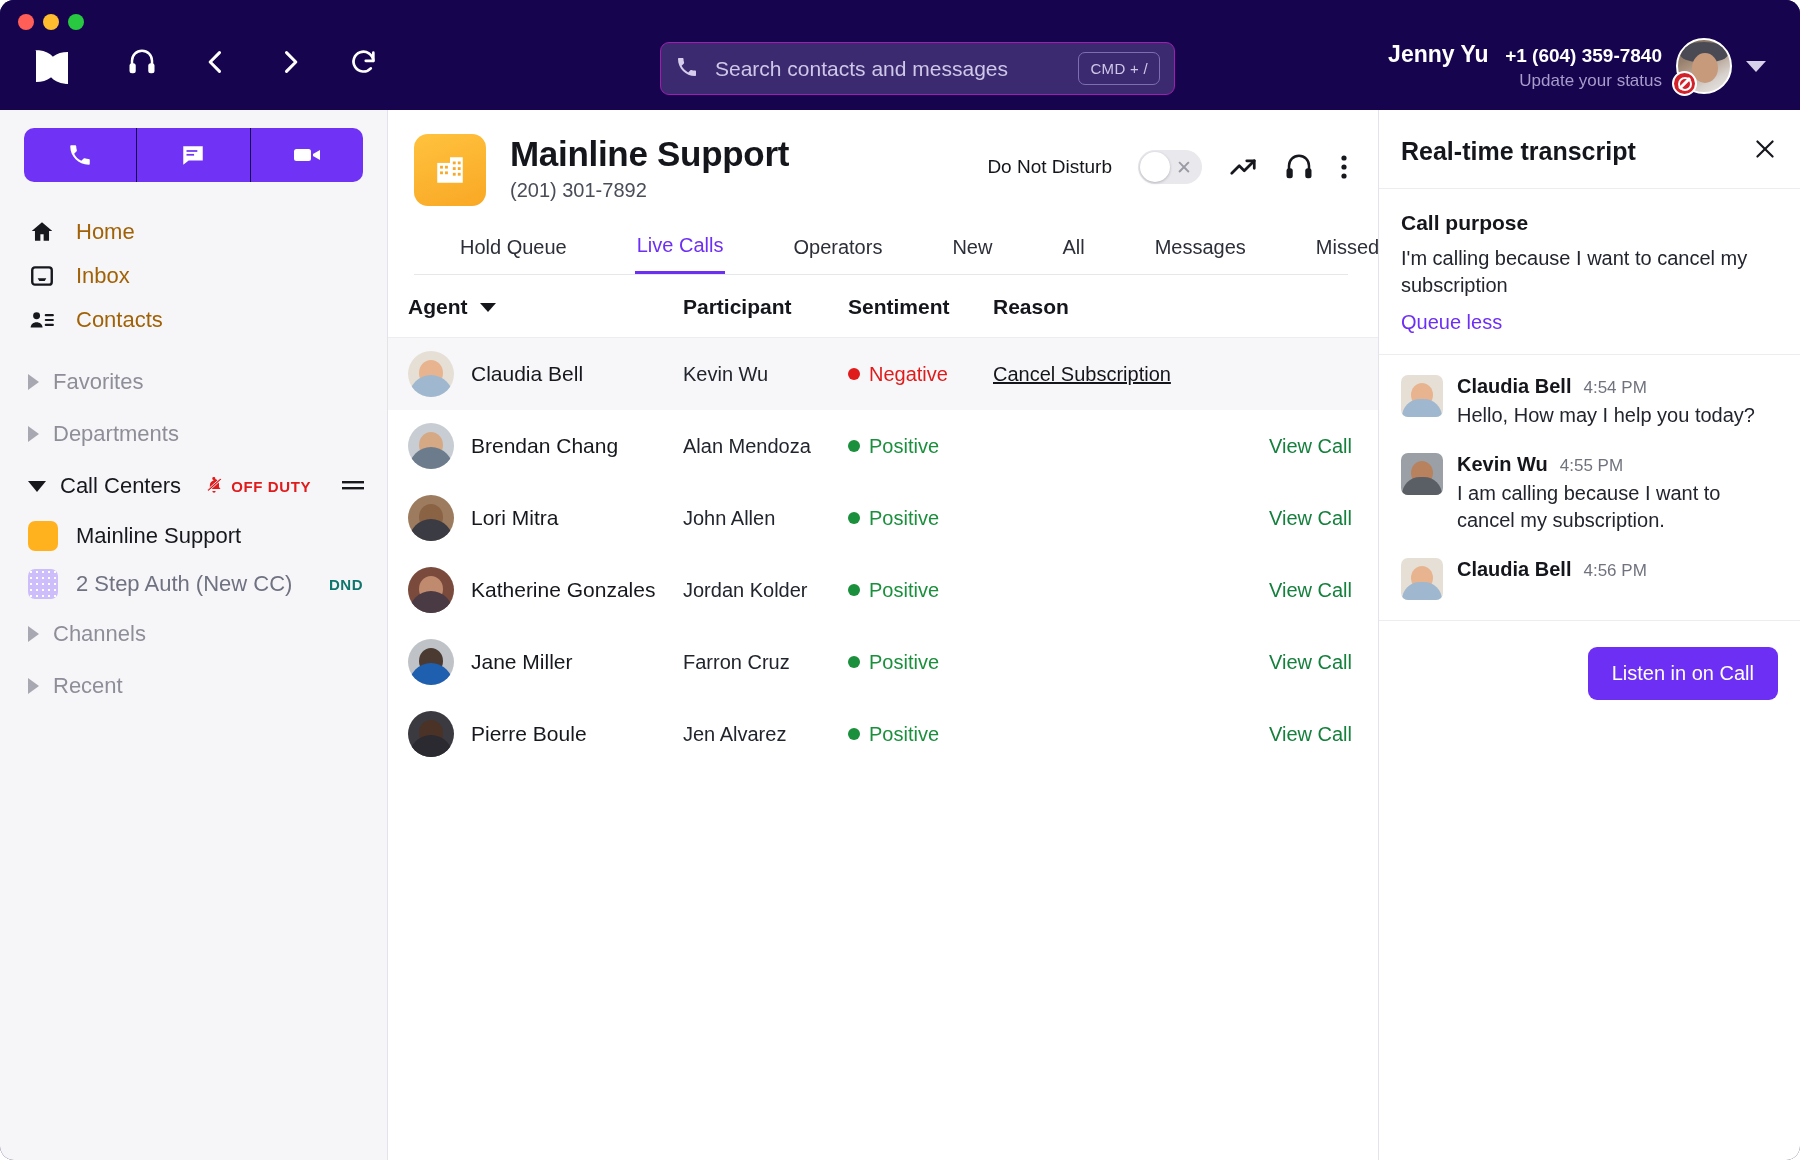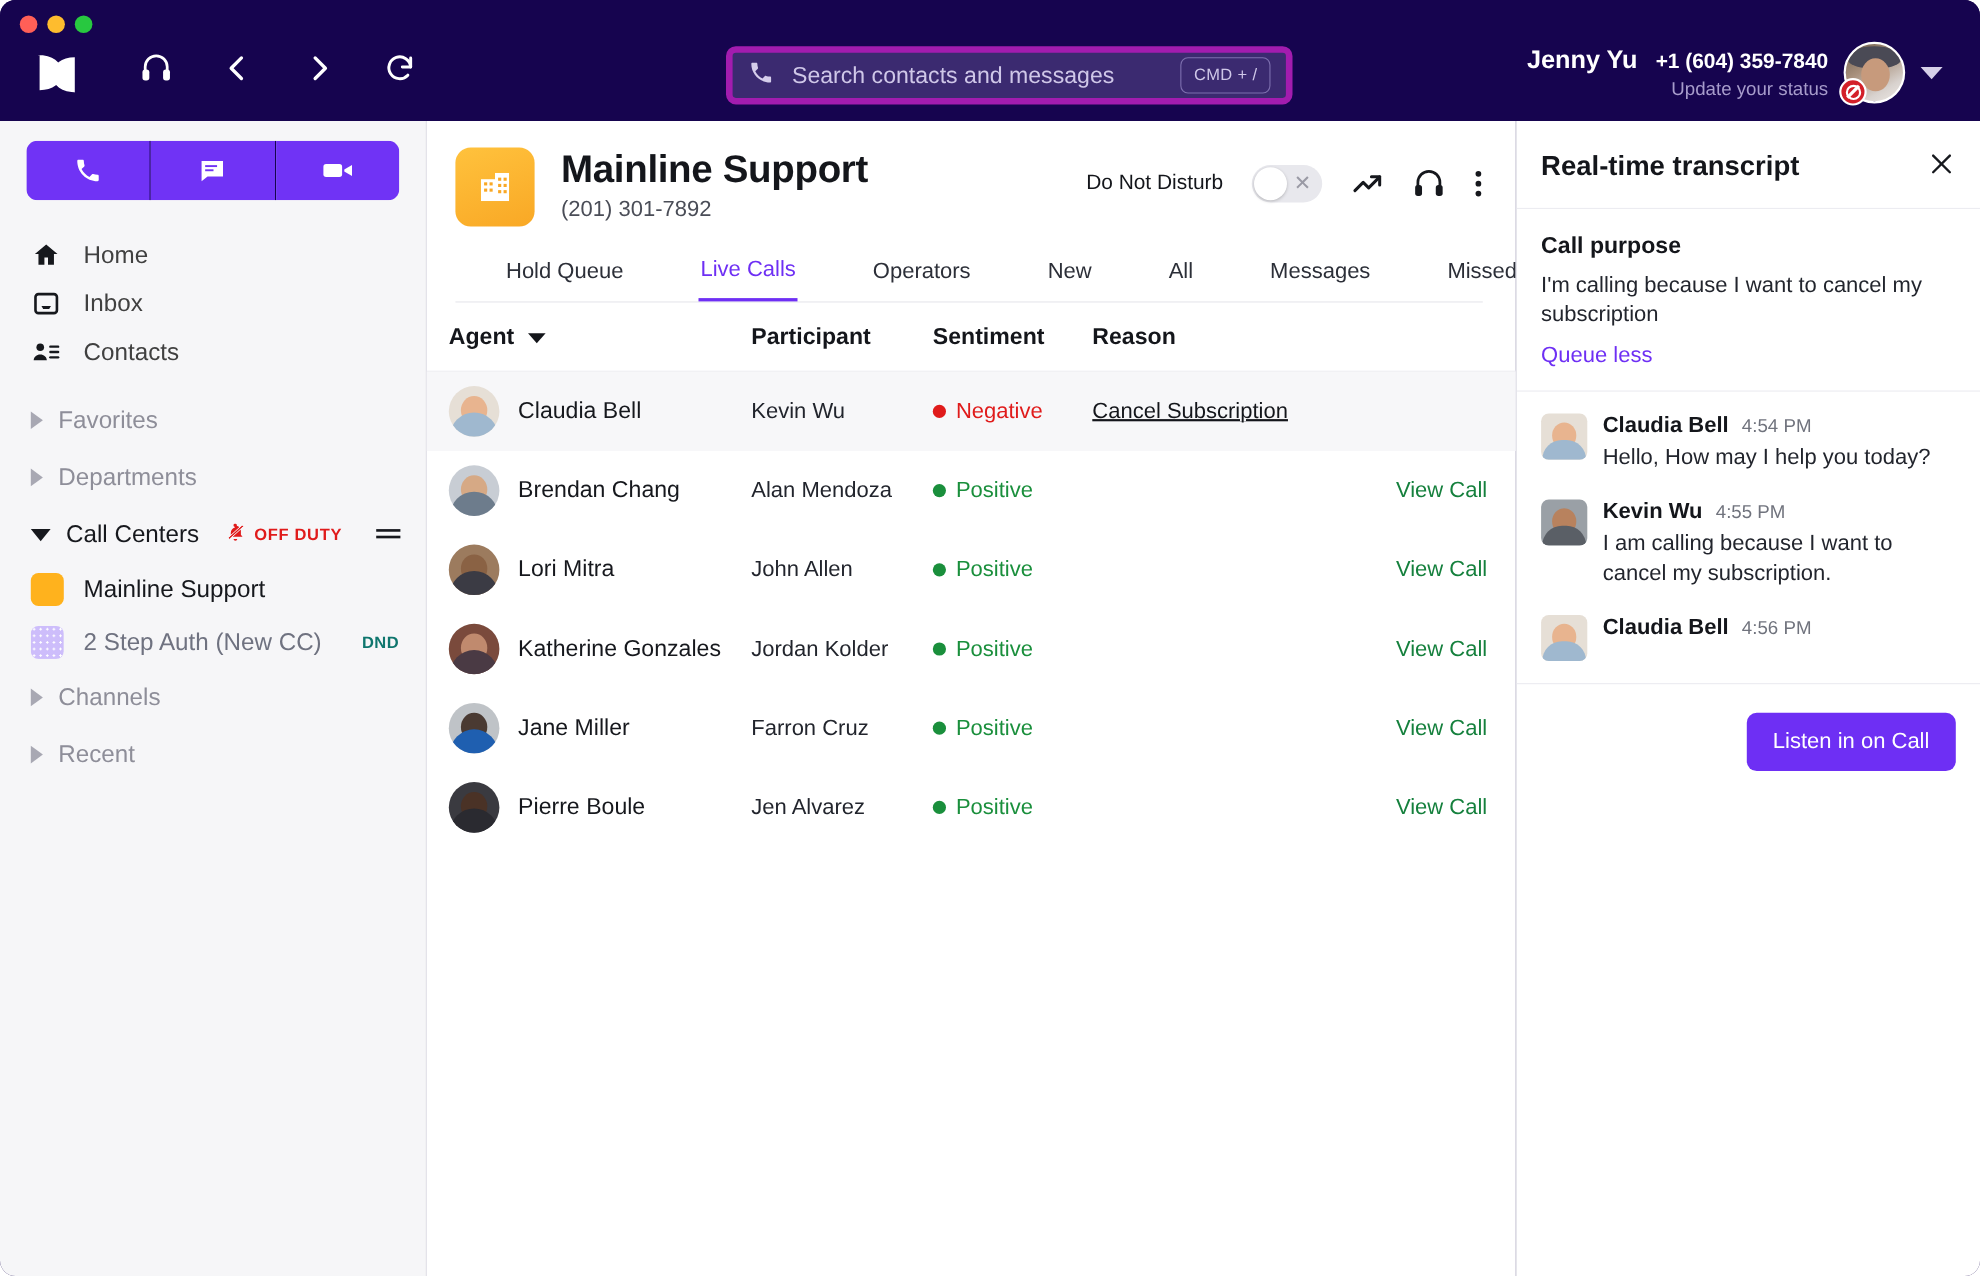--- a/index.html
+++ b/index.html
@@ -42,21 +42,21 @@
   .nav-icons {
     position: absolute; left: 125px; top: 45px;
     display: flex; align-items: center; gap: 40px;
   }
   .nav-icons .ic { width: 34px; height: 34px; display: flex; align-items: center; justify-content: center; cursor: pointer;}
 
   .searchbar {
     position: absolute; left: 660px; top: 42px;
     width: 515px; height: 53px;
     background: #3b2a70;
-    border: 6px solid #a21caf;
+    border: 1px solid #a21caf;
     border-radius: 9px;
     display: flex; align-items: center;
     padding: 0 14px;
     gap: 16px;
   }
   .searchbar .sp { color: #cfc7e8; font-size: 21px; }
   .kbd {
     margin-left: auto;
     border: 1px solid #7d6fae;
     border-radius: 7px;
@@ -129,21 +129,21 @@
     flex: 1; height: 54px; background: #7033f5;
     display: flex; align-items: center; justify-content: center;
     cursor: pointer; border-right: 1px solid #16044f;
   }
   .commbtn:last-child { border-right: none; }
 
   .navlist { padding: 8px 0 0 0; }
   .navitem {
     display: flex; align-items: center; gap: 20px;
     padding: 9px 0 9px 28px; cursor: pointer;
-    font-size: 22px; color: #404040;
+    font-size: 22px; color: #a16207;
   }
   .navitem .nic { width: 28px; display: flex; justify-content: center; }
 
   .section {
     display: flex; align-items: center; gap: 14px;
     padding: 13px 22px 13px 28px;
     font-size: 22px; color: #8e8e99; cursor: pointer;
   }
   .section.open { color: #16181d; }
   .tri {

